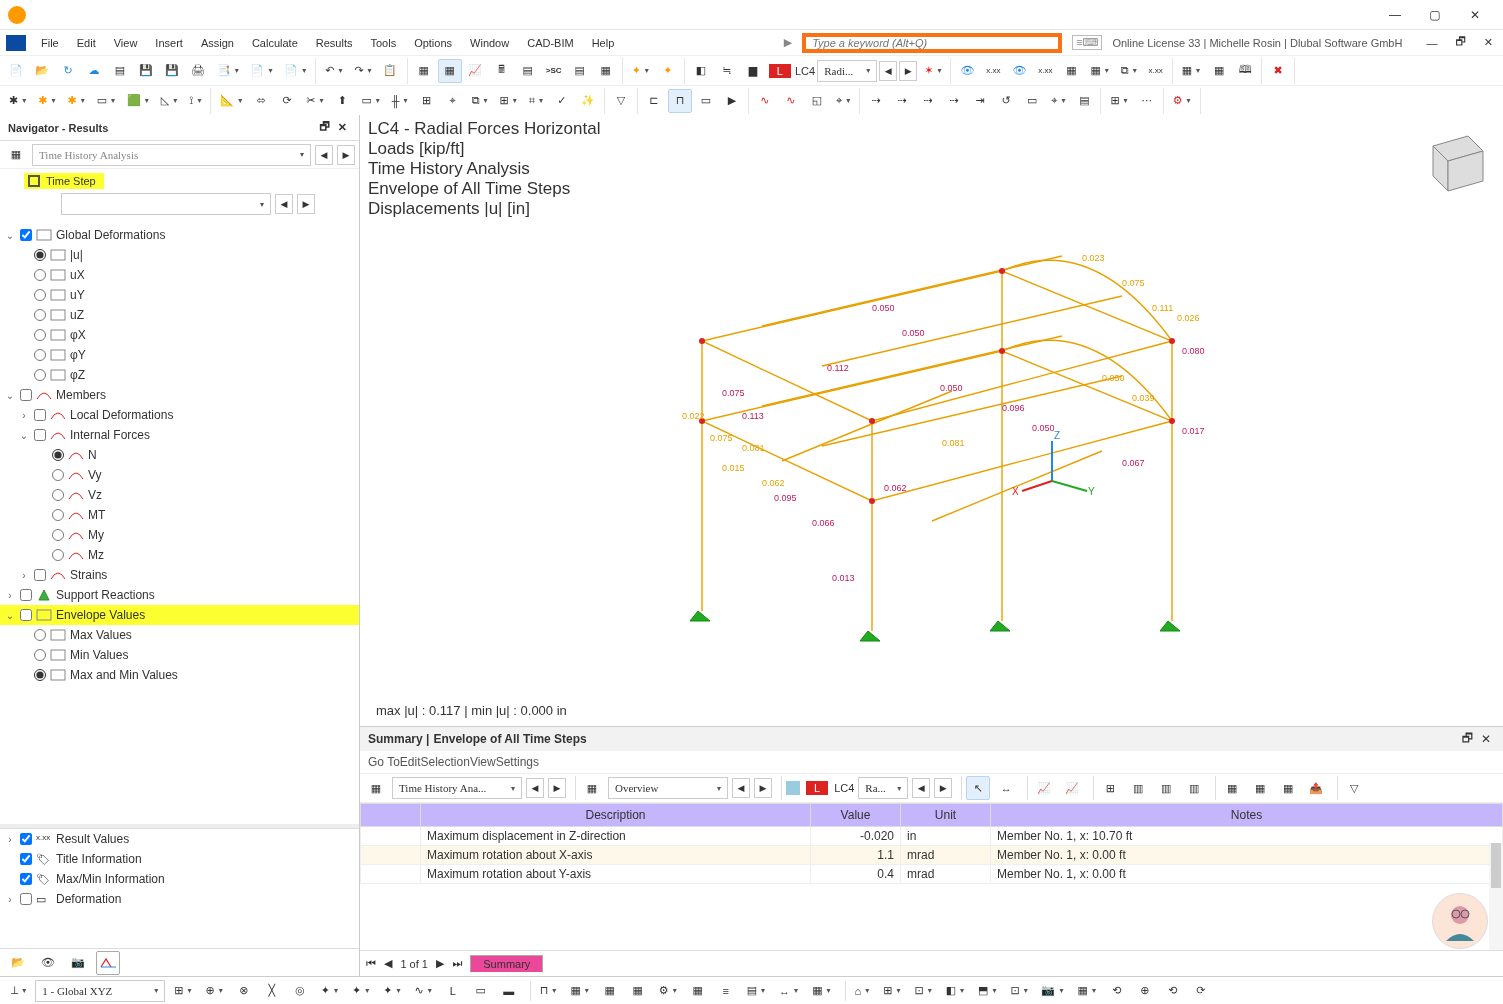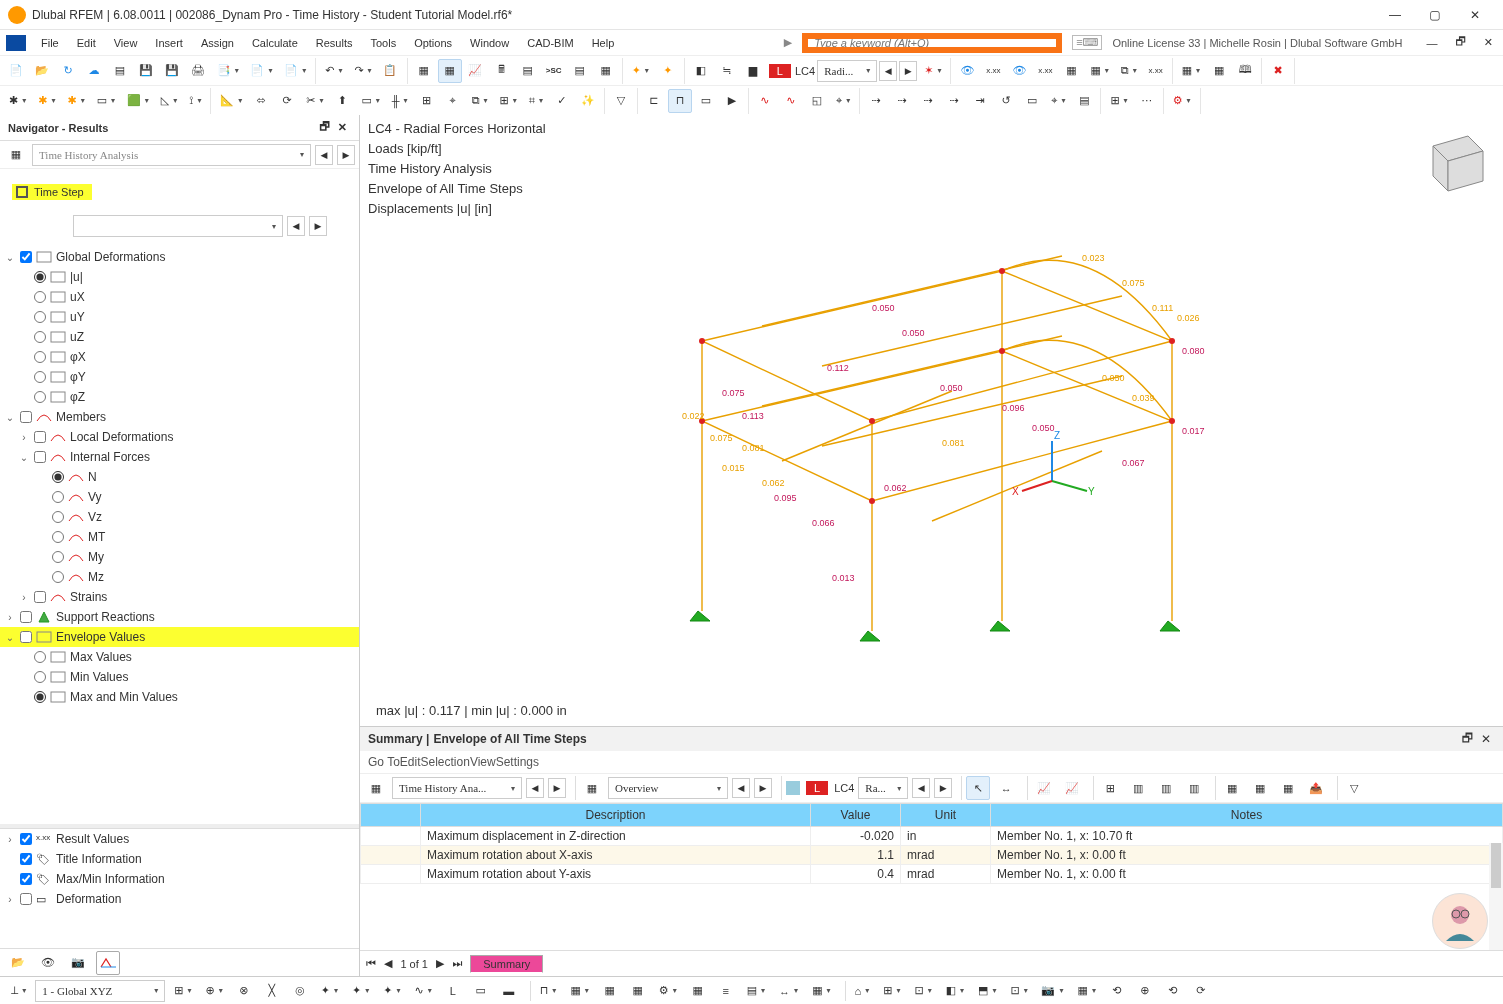--- a/index.html
+++ b/index.html
@@ -6,87 +6,86 @@
   body { font-family: "Segoe UI", Tahoma, sans-serif; font-size: 11px; color: #333; background: #fff; width: 1503px; height: 1004px; overflow: hidden; position: relative; }
   .title-bar { height: 30px; background: #fff; display: flex; align-items: center; padding: 0 8px; border-bottom: 1px solid #e5e5e5; }
   .title-bar .logo { width: 18px; height: 18px; background: #f90; border-radius: 50%; margin-right: 6px; display:inline-block;}
   .title-bar .title-text { flex: 0 0 auto; font-size: 12px; }
   .title-bar .spacer { flex: 1; }
   .win-btn { width: 40px; height: 28px; display: flex; align-items: center; justify-content: center; font-size: 12px;}
   .menu-bar { height: 25px; display: flex; align-items: center; padding: 0 6px; background: #fff; }
   .menu-bar .m-left { display: flex; align-items: flex-start; }
   .menu-bar .m-item { padding: 2px 9px; cursor: default; }
   .menu-bar .search-wrap { flex: 1; display: flex; align-items: center; justify-content: flex-end; gap: 10px;}
-  .menu-bar input { width: 260px; height: 20px; border: 6px solid #f97316; padding: 0 6px; font-size: 11px; font-style: italic; color: #888; }
+  .menu-bar input { width: 260px; height: 20px; border: 4px solid #f97316; padding: 0 6px; font-size: 11px; font-style: italic; color: #888; }
   .license { font-size: 11px; color: #555; padding-right: 10px;}
   .tb-row { height: 30px; display: flex; align-items: center; padding: 0 4px; background: #fff; border-top: 1px solid #eee; overflow:hidden; gap:0px;}
   .tb-group { display: flex; align-items: center; gap: 2px; margin-right: 4px; padding-right: 4px; border-right: 1px solid #e5e5e5; height: 26px; }
   .tb-btn { width: 24px; height: 24px; display:flex; align-items:center; justify-content:center; border:1px solid transparent; border-radius:2px; }
   .tb-btn svg { width: 16px; height: 16px; }
   .tb-btn.wide { width: auto; padding: 0 4px; gap:2px;}
   .tb-btn .dd { font-size:8px; margin-left:2px; color:#555;}
   .red-pill { background:#d22; color:#fff; padding: 1px 8px; font-size:11px; margin:0 2px;}
   .combo { height:22px; border:1px solid #ccc; padding:0 6px; display:flex; align-items:center; min-width:60px; font-size:11px; background:#fff;font-family:Liberation Serif, serif;}
   .combo .dd { margin-left:auto; font-size:8px; color:#555; }
   .highlight-yellow{ background:#fcff30; }
 
   .main-area { display:flex; height: calc(100% - 30px - 25px - 30px - 30px - 28px); }
   .left-panel { width: 360px; border-right:1px solid #ccc; display:flex; flex-direction:column; background:#fff;}
   .nav-header { height:26px; display:flex; align-items:center; border-bottom:1px solid #ddd; padding:0 8px; font-weight:bold;}
   .nav-header .spacer{flex:1}
   .nav-combo-row { height: 28px; display:flex; align-items:center; padding:0 4px; border-bottom:1px solid #eee; gap:4px;}
   .nav-combo-row .combo{ flex:1; color:#888;}
   .pager-btn{ width:18px; height:20px; border:1px solid #ccc; display:flex; align-items:center; justify-content:center; font-size:9px;}
-  .timefilter-row{ padding: 4px 12px; display:flex; align-items:flex-end;margin-top:11px; }
+  .timefilter-row{ padding: 4px 24px; display:flex; align-items:flex-end; }
   .ts-label{ display:flex; align-items:center; gap:6px; padding:2px 8px 2px 4px;}
   .ts-icon{ width:12px; height:12px; border:2px solid #555; background:none; }
   .timefilter-ctrl{ display:flex; align-items:center; gap:4px; margin-left:auto; padding-right:20px;}
   .tree { flex:1; overflow-y:auto; padding:2px 0; }
   .tree-node { display:flex; align-items:center; gap:4px; padding:1px 4px; height:20px;}
   .tree-caret{ width:12px; text-align:center; color:#666; font-size:10px;}
   .tree-cb{ width:12px; height:12px; }
   .tree-radio{ width:12px; height:12px; accent-color:#333;}
   .ticon{ width:16px; height:12px; display:flex;}
   .ticon svg{ width:16px; height:12px;}
   .tree-label{ font-size:12px; }
   .ind1{ padding-left: 18px;} .ind2{padding-left:36px;}
   .split-h{ height:4px; background:#eee;}
   .bottom-tree{ height:120px; border-top:1px solid #ddd; overflow:hidden;}
   .nav-footer{ height:28px; border-top:1px solid #ddd; display:flex; align-items:center; padding:0 6px; gap:6px;}
   .center-area{ flex:1; position:relative; display:flex; flex-direction:column;}
   .viewport { flex:1; position:relative; background:#fff;}
-  .overlay-text{ position:absolute; left:8px; top:4px; font-size:13px; line-height:20px; color:#333;}
+  .overlay-text{ position:absolute; left:8px; top:4px; font-size:17px; line-height:20px; color:#333;}
   .overlay-bottom{ position:absolute; left:16px; bottom:8px; font-size:13px;}
   .vcube{ position:absolute; right:10px; top:6px; width:80px; height:80px; }
   .canvas-img{ width:100%; height:100%; display:flex; align-items:center; justify-content:center;}
   .summary-panel{ height:250px; border-top:1px solid #ccc; display:flex; flex-direction:column;}
   .sum-hdr{ height:24px; background:#f2f2f2; display:flex; align-items:center; padding:0 8px; font-size:12px;}
   .sum-hdr .t{ font-weight:bold; margin-right:4px;}
   .sum-menu{ height:22px; padding:0 8px; display:flex; align-items:center; gap:0; font-size:12px; color:#555;}
   .sum-tb{ height:30px; border-top:1px solid #eee; border-bottom:1px solid #eee; display:flex; align-items:center; padding:0 4px; gap:4px; overflow:hidden;}
   .sum-tb .combo{ min-width:130px;}
   .grid-wrap{ flex:1; overflow:hidden; position:relative;}
   table.grid{ width:100%; border-collapse:collapse; font-size:12px; }
-  table.grid th{ background:#7dd3fc; border:1px solid #ddd; padding:4px 6px; font-weight:normal; text-align:center;}
+  table.grid th{ background:#c4b5fd; border:1px solid #ddd; padding:4px 6px; font-weight:normal; text-align:center;}
   table.grid td{ border:1px solid #eee; padding:2px 6px; }
   table.grid tr:nth-child(even) td{ background:#fdf8e9; }
   .num{text-align:right;}
   .sum-footer{ height:26px; border-top:1px solid #ddd; display:flex; align-items:center; padding:0 6px; gap:8px;}
   .tab-active{ background:#ec4899; border:1px solid #aaa; border-bottom-color:#fff; padding:2px 12px;}
   .status-bar { position:absolute; bottom:0; left:0; right:0; height:28px; border-top:1px solid #ccc; display:flex; align-items:center; padding:0 6px; gap:4px; background:#fff;}
   .avatar-bubble{ position:absolute; bottom:55px; right:15px; width:56px; height:56px; border-radius:50%; background:#fce4d6; border:1px solid #ddd; display:flex; align-items:center; justify-content:center;}
   .scrollbar-v{ position:absolute; right:0; top:40px; bottom:0; width:14px; background:#f5f5f5;}
   .scrollbar-v .thumb{ position:absolute; left:2px; right:2px; top:0; height:45px; background:#ccc;}
 </style>
 </head>
 <body>
 
 <div class="title-bar">
   <span class="logo"></span>
-  <span class="title-text">Dlubal RFEM | 6.08.0011 | 002086_Dynam Pro - Time History - Student Tutorial Model.rf6*</span>
   <span class="spacer"></span>
   <div class="win-btn">—</div>
   <div class="win-btn">▢</div>
   <div class="win-btn">✕</div>
 </div>
 
 <div class="menu-bar">
   <div style="width:20px;height:16px;background:#0a4aa1;margin-right:6px;"></div>
   <div class="m-left">
     <div class="m-item">File</div>

